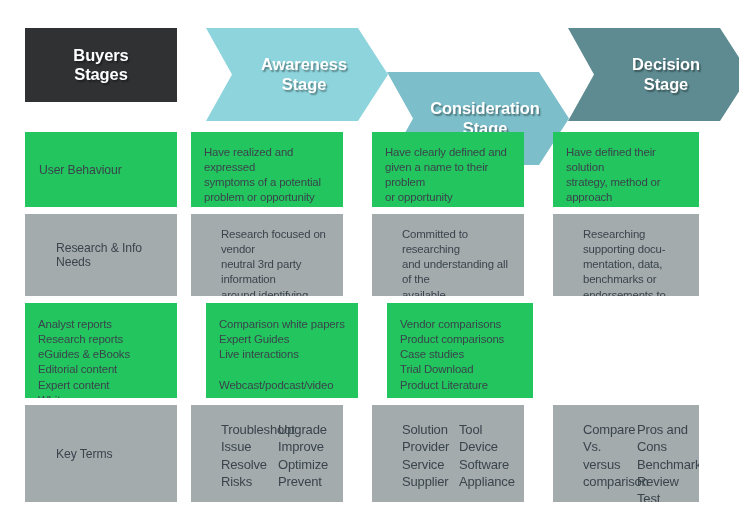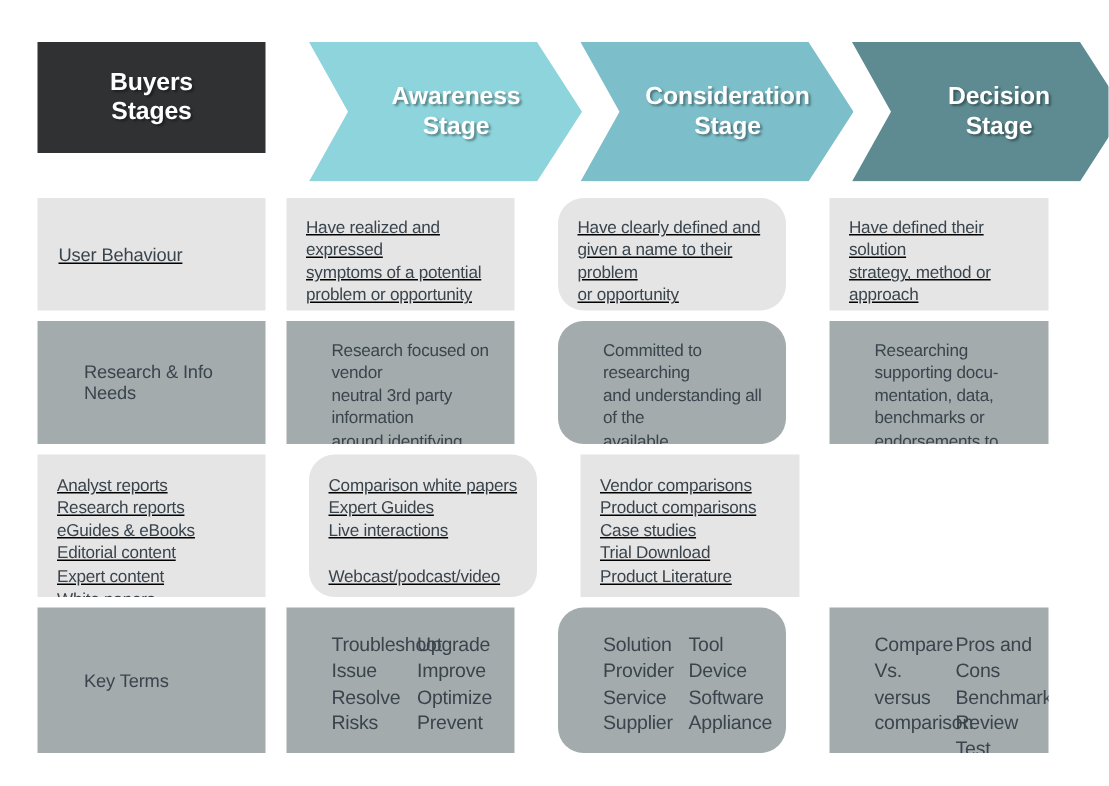--- a/index.html
+++ b/index.html
@@ -18,21 +18,21 @@
   
   .header-row {
     position: absolute;
     left: 25px; top: 28px;
     width: 689px; height: 93px;
     display: flex;
   }
   .hcell { position: relative; height: 74px; text-decoration: underline; }
   .hcell.c0 { width: 152px; margin-right: 29px; }
   .hcell.c1 { width: 152px; margin-right: 29px; }
-  .hcell.c2 { width: 152px; margin-right: 29px; }
+  .hcell.c2 { width: 152px; margin-right: 29px; margin-top: 44px; }
   .hcell.c3 { width: 146px; }
 
   .stage-plate {
     position: absolute;
     inset: 0;
     background: #2f3133;
     display: flex;
     align-items: center;
     justify-content: center;
   }
@@ -68,24 +68,24 @@
     left: 25px; top: 132px;
     width: 689px;
   }
   .row { display: flex; margin-bottom: 7px; }
   .row .cell {
     position: relative;
     overflow: hidden;
   }
   .row .cell.c0 { width: 152px; margin-right: 14px; }
   .row .cell.c1 { width: 152px; margin-right: 29px; }
-  .row .cell.c2 { width: 152px; margin-right: 29px; border-radius: 17px; }
+  .row .cell.c2 { width: 152px; margin-right: 29px; }
   .row .cell.c3 { width: 146px; }
 
-  .row.light .cell { background: #e5e5e5; text-decoration: underline; }
+  .row.light .cell { background: #22c55e; }
   .row.dark  .cell { background: #a3abad; padding-left: 17px; }
 
   .row.r0 .cell { height: 75px; }
   .row.r1 .cell { height: 82px; }
   .row.r2 .cell { height: 95px; }
   .row.r3 .cell { height: 97px; }
 
   .rowlabel {
     height: 100%;
     display: flex;

